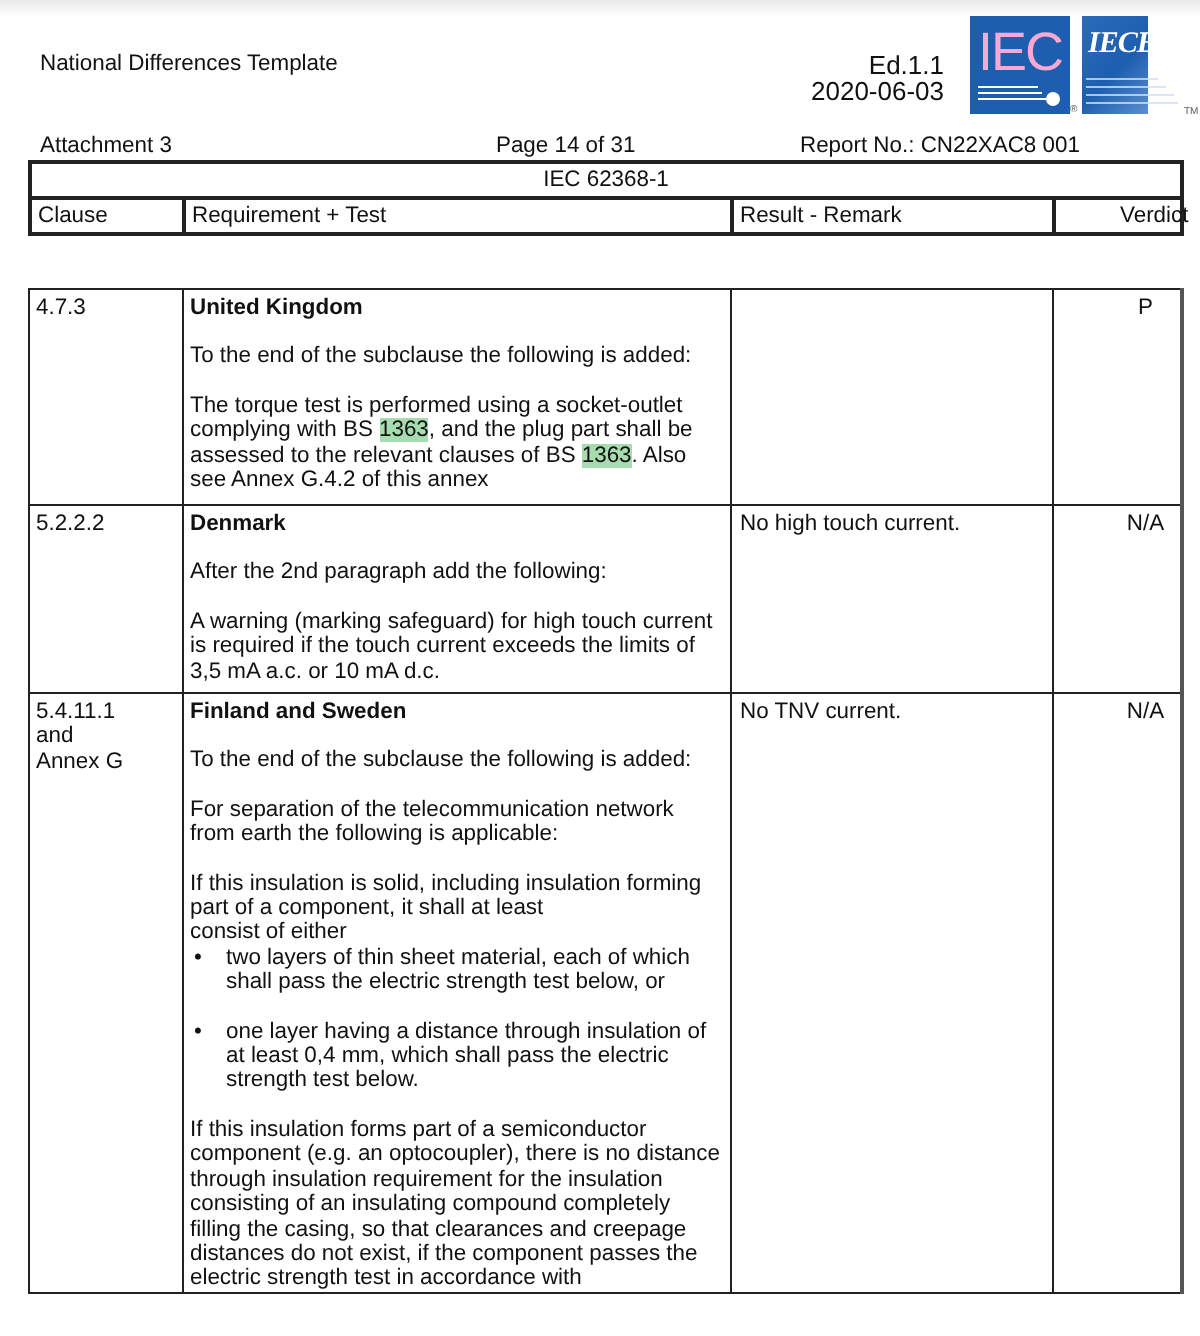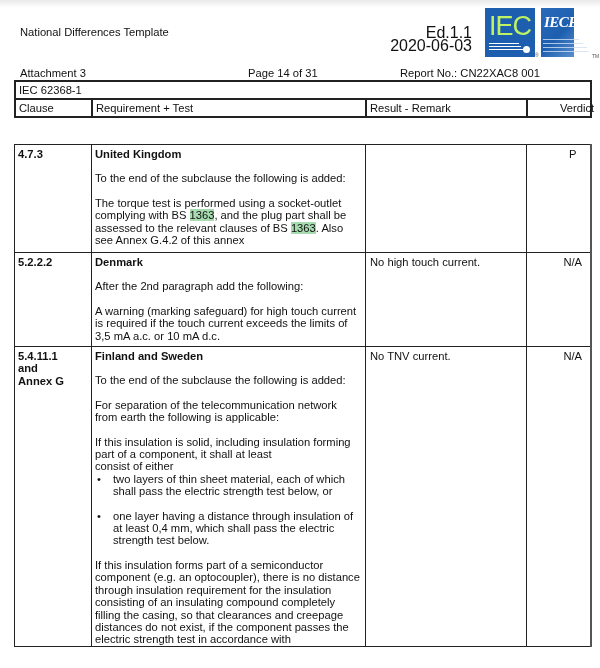--- a/index.html
+++ b/index.html
@@ -6,47 +6,47 @@
   body {
     width: 600px; height: 668px; overflow: hidden;
     background: #ffffff;
     font-family: "Liberation Sans", sans-serif;
     color: #111;
     position: relative;
   }
   .topshade { position: absolute; left: 0; top: 0; width: 600px; height: 8px;
     background: linear-gradient(#e9e9e9, #ffffff); }
   .hdr-left { position: absolute; left: 20px; top: 26px; font-size: 11.2px; line-height: 13px; }
-  .hdr-right { position: absolute; left: 388px; top: 26px; width: 84px; text-align: right; font-size: 16px; line-height: 13px; }
+  .hdr-right { position: absolute; left: 388px; top: 26px; width: 84px; text-align: right; font-size: 13px; line-height: 13px; }
   .logo { position: absolute; top: 8px; height: 49px; background: #1d5fae; }
   .logo-iec { left: 485px; width: 50px; }
   .logo-iecee { left: 541px; width: 33px; background: linear-gradient(135deg,#2a6bbb 0%,#1d5fae 55%,#5b8fcf 100%); }
-  .logo-iec .txt { position: absolute; left: 4px; top: 3px; color: #bef264; font-size: 27px; font-weight: normal; letter-spacing: -1px; font-family: "Liberation Sans Narrow","Liberation Sans", sans-serif; }
+  .logo-iec .txt { position: absolute; left: 4px; top: 3px; color: #f9a8d4; font-size: 27px; font-weight: normal; letter-spacing: -1px; font-family: "Liberation Sans Narrow","Liberation Sans", sans-serif; }
   .logo-iec .line { position: absolute; left: 4px; height: 1px; background: #fff; }
   .logo-iec .dot { position: absolute; left: 38px; top: 38px; width: 7px; height: 7px; border-radius: 50%; background: #fff; }
   .logo-iecee .txt { position: absolute; left: 3px; top: 6px; color: #fff; font-size: 15px; font-weight: bold; font-style: italic; letter-spacing: -0.5px; font-family: "Liberation Serif", serif; }
   .logo-iecee .line { position: absolute; left: 2px; height: 1px; background: #cfe0f5; opacity: .8; }
   .reg { position: absolute; left: 535px; top: 52px; font-size: 5px; color: #555; }
   .tm { position: absolute; left: 592px; top: 53px; font-size: 5px; color: #555; }
 
   .subhdr { position: absolute; top: 67px; font-size: 11.2px; }
   .sh-att { left: 20px; }
   .sh-page { left: 248px; }
   .sh-rep { left: 400px; }
 
   table { border-collapse: collapse; position: absolute; left: 14px; table-layout: fixed; }
   td { border: 1px solid #222; vertical-align: top; font-size: 11.2px; padding: 0 3px; }
   .head-tbl { top: 80px; width: 576px; }
   .head-tbl td { height: 16px; vertical-align: middle; }
-  .head-tbl .std { text-align: left; margin-top: 46px; }
+  .head-tbl .std { text-align: center; margin-top: 46px; }
   .head-tbl .border-thick { border: 2px solid #222; }
 
   .body-tbl { top: 144px; width: 576px; border-right: 2px solid #555; }
   .body-tbl td { line-height: 12.4px; padding-top: 3px; }
-  .clause { font-weight: bold; }
+  .clause { font-weight: normal; }
   .title { font-weight: bold; }
   .verdict { text-align: center; padding-left: 32px; }
   .remark { padding-left: 4px; }
   p { margin: 0 0 12px 0; }
   p.last { margin-bottom: 0; }
   .hl { background: #a6dcb0; }
   .bul { position: relative; padding-left: 12px; margin-left: 2px; }
   .bul .b { position: absolute; left: 0; top: 0; }
   .bul .tx { display: block; padding-left: 4px; }
   ul.list { margin: 0; padding: 0; list-style: none; }

